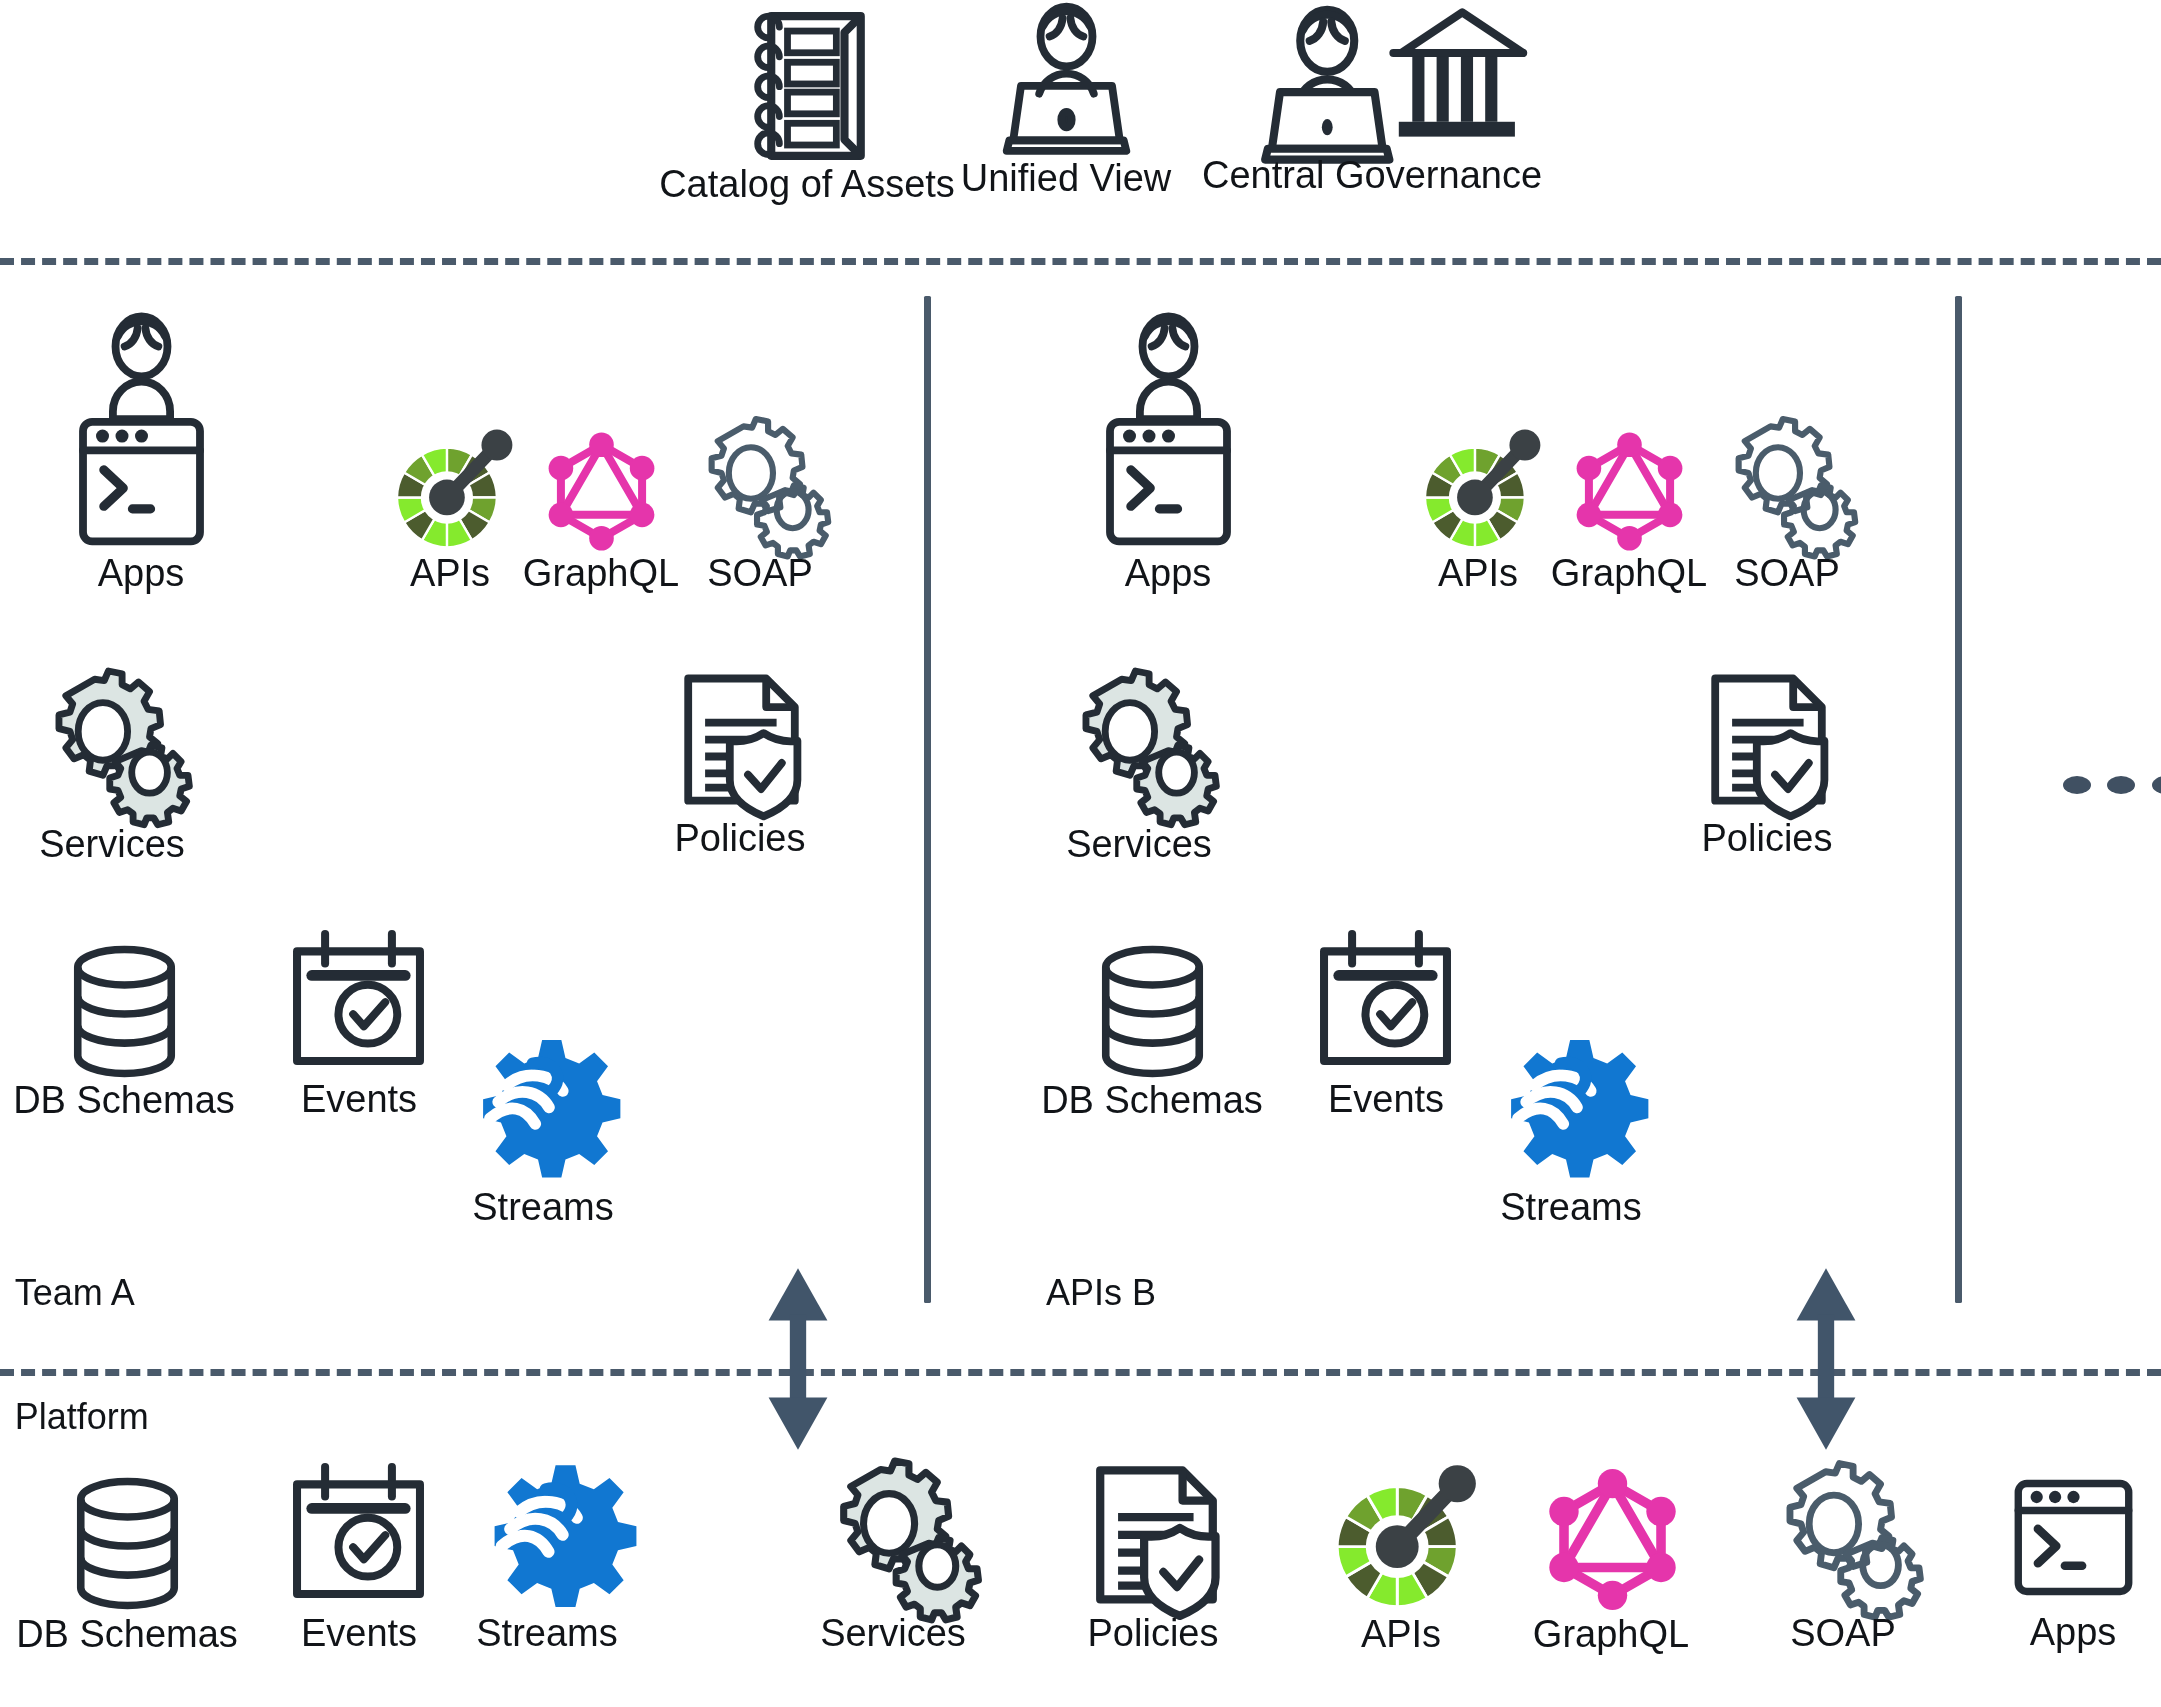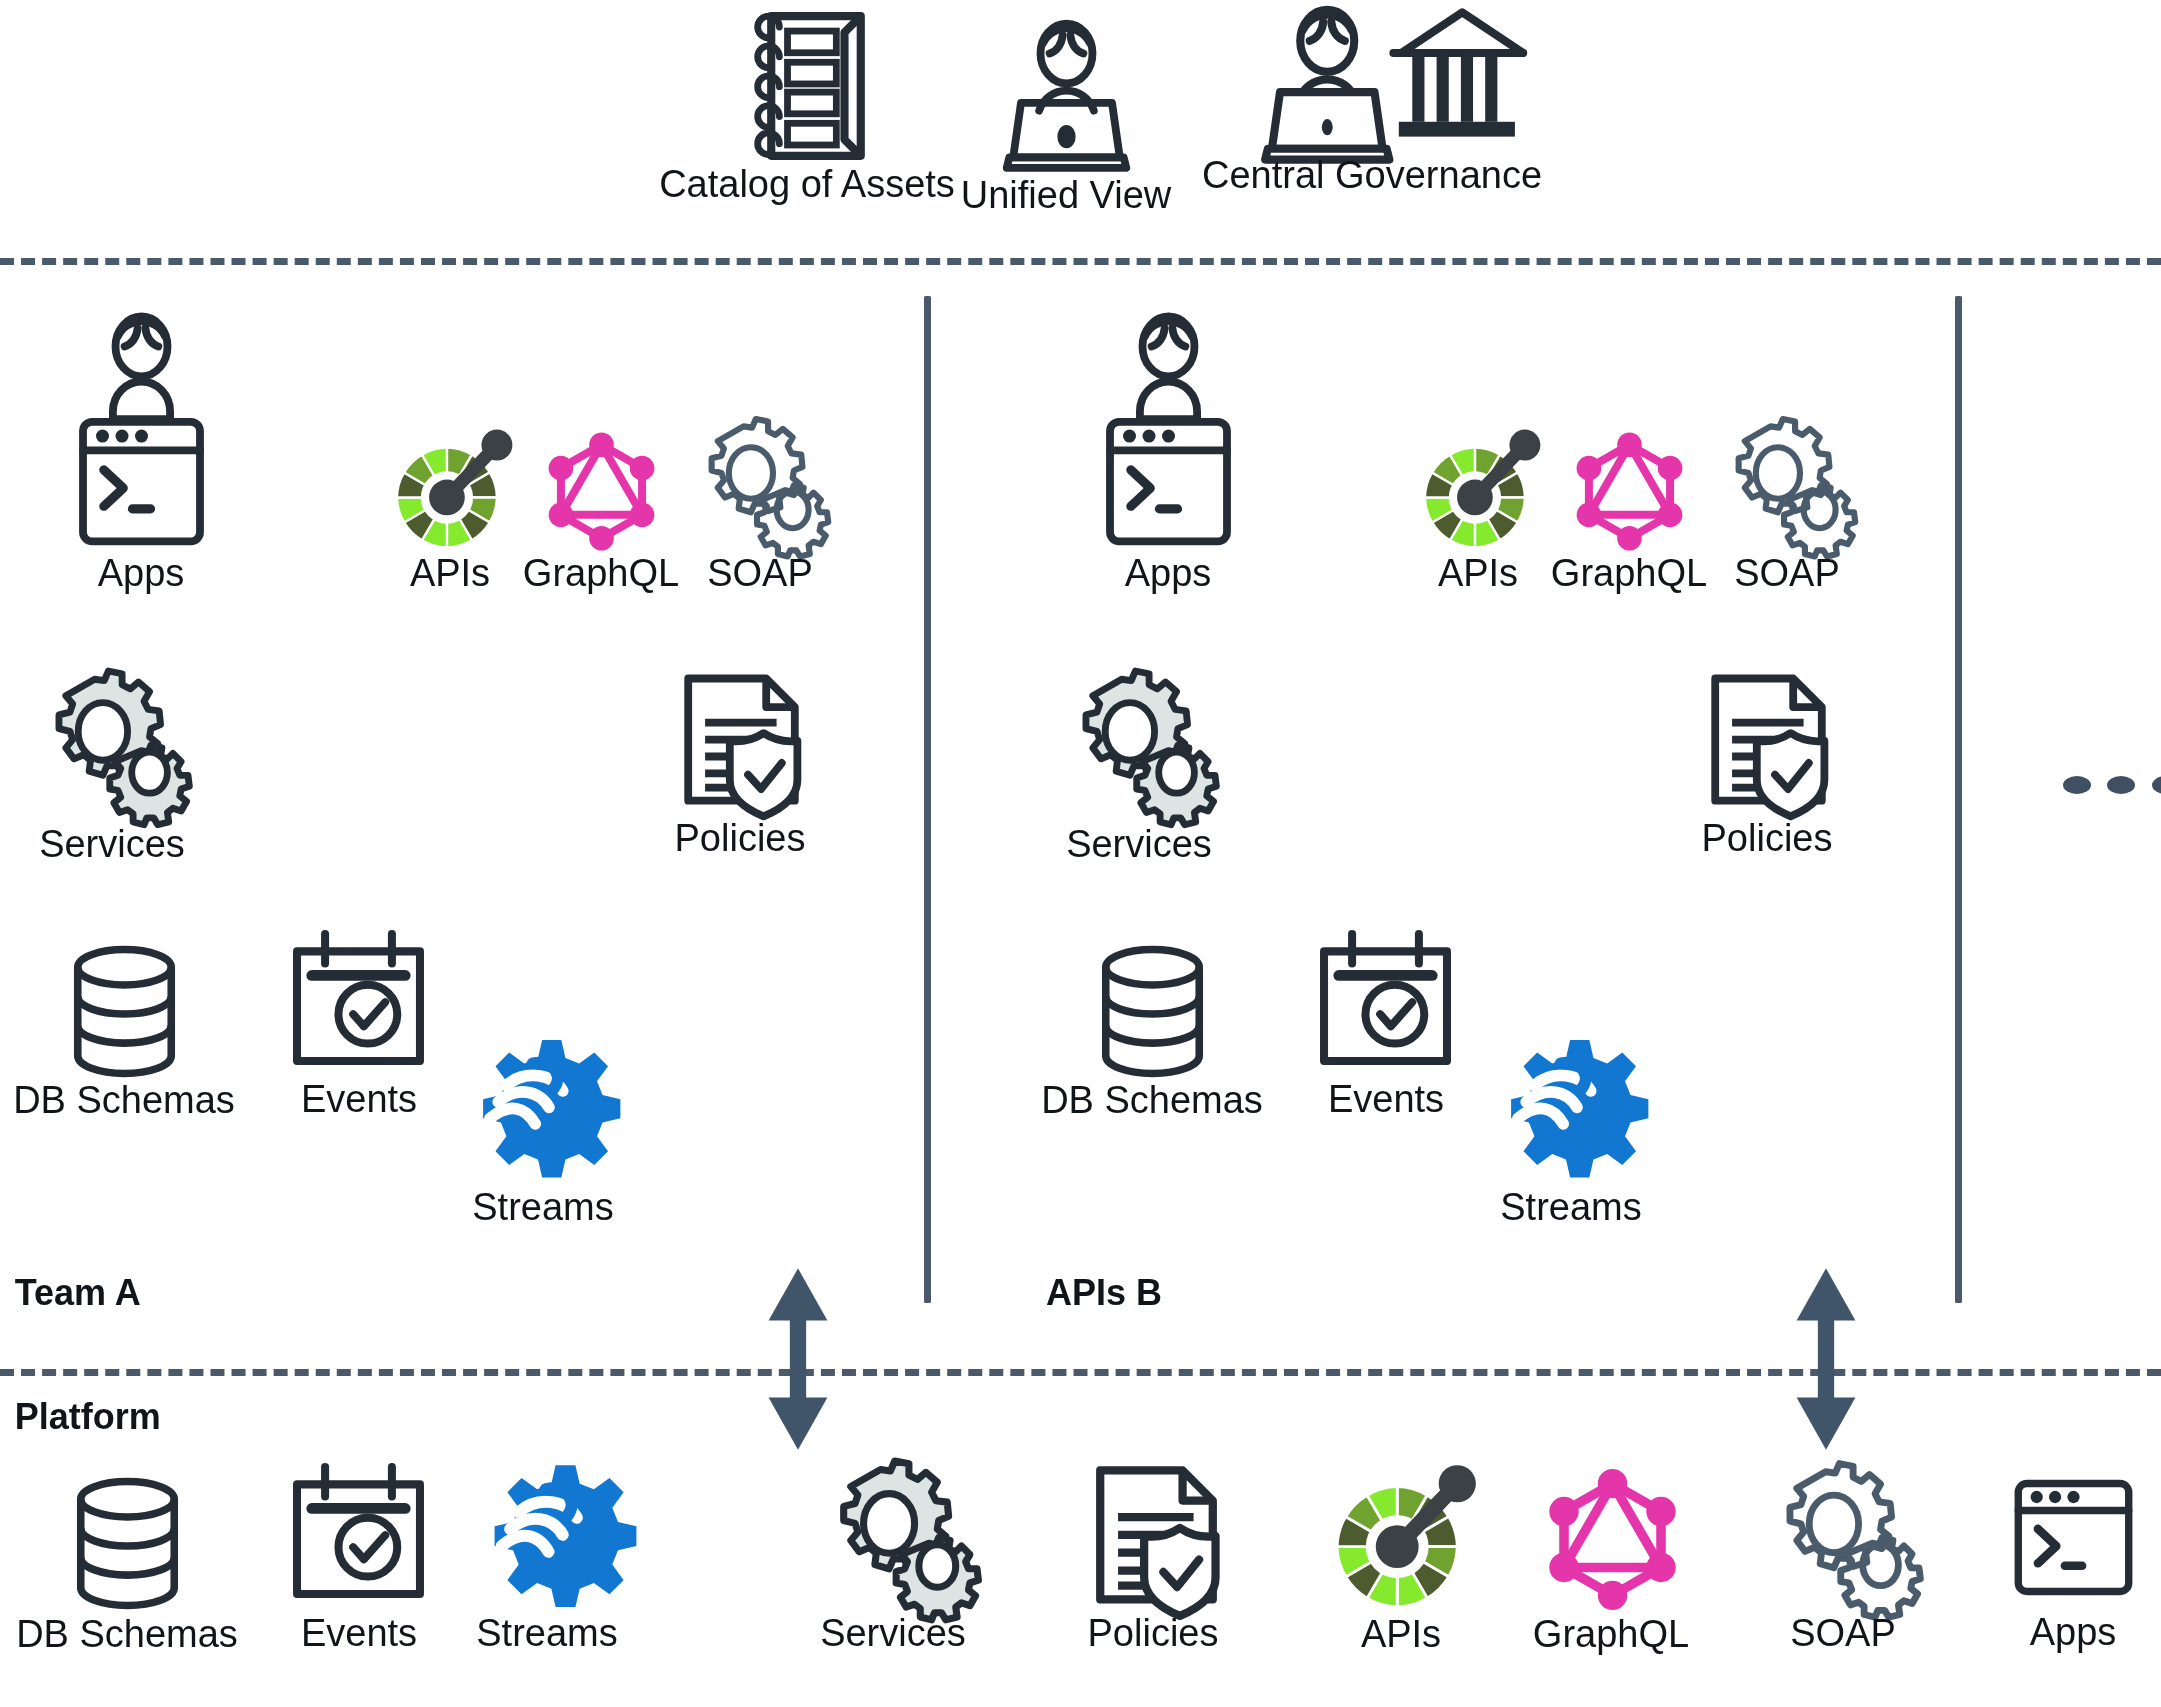--- a/index.html
+++ b/index.html
@@ -20,21 +20,21 @@
     font-size: 38px;
     line-height: 1.05;
     color: #111418;
     white-space: nowrap;
     text-align: center;
   }
   .label.center { transform: translateX(-50%); }
   .zone-label {
     position: absolute;
     font-size: 36px;
-    font-weight: bold;
+    font-weight: normal;
     color: #111418;
     white-space: nowrap;
   }
 
   
   .hdash {
     position: absolute;
     height: 0; left: 0; right: 0;
     border-top: 7.4px dashed #4a5a6b;
   }
@@ -86,21 +86,21 @@
           <path d="M30 36 a8 8 0 1 0 -8 8"></path>
           <path d="M30 58 a8 8 0 1 0 -8 8"></path>
           <path d="M30 80 a8 8 0 1 0 -8 8"></path>
           <path d="M30 100 a8 8 0 1 0 -8 8"></path>
         </g>
       </svg>
     </span>
     <div class="label center" style="left:70px; top:157px;">Catalog of Assets</div>
   </div>
 
-  <div class="item" style="left:995px; top:19px;">
+  <div class="item" style="left:995px; top:2px;">
     <span class="icon" style="position:relative; display:block; width:143px; height:156px;">
       <svg viewBox="0 0 110 115">
         <g fill="none" stroke="#242c35" stroke-width="6" stroke-linejoin="round" stroke-linecap="round">
           <ellipse cx="55" cy="24" rx="20" ry="23"></ellipse>
           <path d="M37 16 a20 20 0 0 1 36 0"></path>
           <path d="M42 24 a13 16 0 0 0 10 -14"></path>
           <path d="M68 24 a13 16 0 0 1 -10 -14"></path>
           <path d="M34 68 a22 22 0 0 1 42 0"></path>
           <path d="M20 62 H90 L96 104 H14 Z"></path>
           <path d="M11 104 H99 L101 112 H9 Z"></path>

